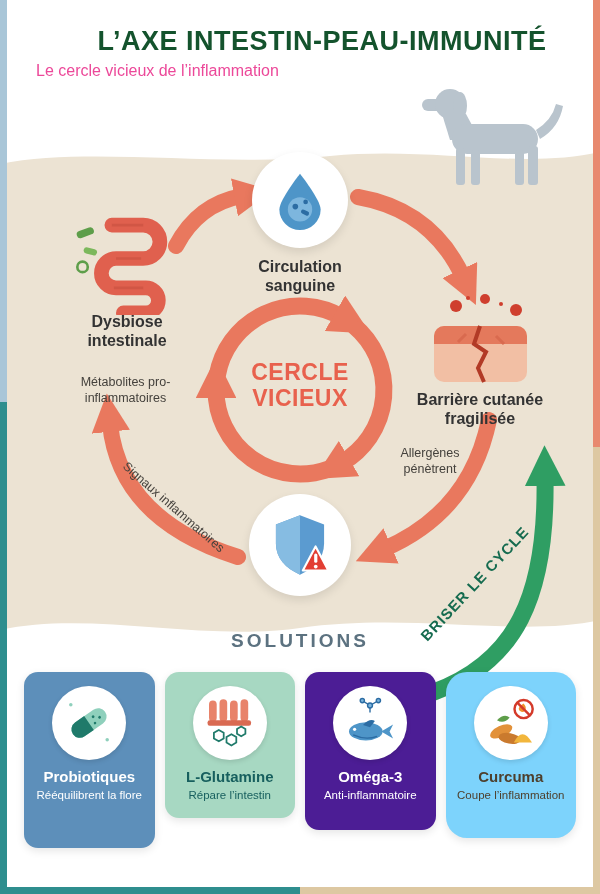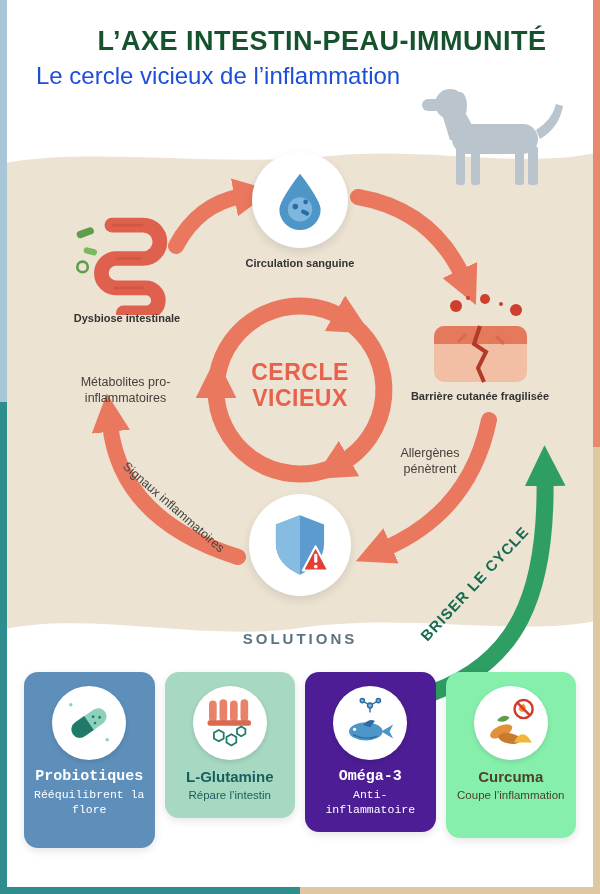--- a/index.html
+++ b/index.html
@@ -12,53 +12,53 @@
   
   .frame-left{left:0;top:0;width:7px;height:100%;
     background:linear-gradient(to bottom,#a9c6d8 0%,#a9c6d8 45%,#2e8e8e 45%,#2e8e8e 100%);z-index:9;}
   .frame-right{right:0;top:0;width:7px;height:100%;
     background:linear-gradient(to bottom,#e8896f 0%,#e8896f 50%,#ddc8a2 50%,#ddc8a2 100%);z-index:9;}
   .frame-bottom{left:0;bottom:0;width:100%;height:7px;
     background:linear-gradient(to right,#2e8e8e 0%,#2e8e8e 50%,#ddc8a2 50%,#ddc8a2 100%);z-index:9;}
   
   .title{top:26px;left:0;width:100%;text-align:center;font-size:27px;font-weight:800;
     color:#14532d;letter-spacing:.5px;z-index:6;margin-left:22px;}
-  .subtitle{top:62px;left:36px;font-size:24px;color:#1d4ed8;z-index:6;}
+  .subtitle{top:62px;left:36px;font-size:16px;color:#ec4899;z-index:6;}
   .dog{left:418px;top:82px;z-index:5;}
   
   .beige{top:140px;left:0;width:600px;height:522px;background:#ece3d3;z-index:1;}
   .wave{left:0;width:600px;z-index:2;}
   
   .arrows-svg{left:0;top:0;width:600px;height:894px;z-index:3;pointer-events:none;}
   .green-svg{left:0;top:0;width:600px;height:894px;z-index:4;pointer-events:none;}
   .icon-circle{background:#fff;border-radius:50%;box-shadow:0 4px 10px rgba(0,0,0,.10);
     display:flex;align-items:center;justify-content:center;z-index:4;}
   .node-icon{z-index:4;}
-  .node-label{z-index:5;text-align:center;font-weight:bold;font-size:11px;color:#333;line-height:1.2;}
+  .node-label{z-index:5;text-align:center;font-weight:bold;font-size:16px;color:#333;line-height:1.2;}
   .edge-label{z-index:5;text-align:center;font-size:12.5px;color:#44413c;line-height:1.25;}
   .center-label{top:360px;left:230px;width:140px;text-align:center;font-size:23px;font-weight:800;
     color:#e8614d;line-height:1.12;letter-spacing:.5px;z-index:5;}
   .signaux{left:88px;top:500px;width:170px;transform:rotate(41deg);z-index:5;}
   .break-label{left:382px;top:575px;width:185px;text-align:center;font-weight:800;font-size:15px;
     color:#156b4f;letter-spacing:1px;transform:rotate(-47deg);z-index:5;}
   
-  .solutions-heading{top:630px;left:0;width:100%;text-align:center;font-size:15px;font-weight:800;
+  .solutions-heading{top:630px;left:0;width:100%;text-align:center;font-size:19px;font-weight:800;
     color:#5c7280;letter-spacing:3px;z-index:6;}
   .cards{top:672px;left:24px;width:552px;display:flex;gap:10px;align-items:flex-start;z-index:6;}
   .card{flex:1;border-radius:14px;text-align:center;padding:12px 8px 14px;
     box-shadow:0 3px 8px rgba(0,0,0,.10);box-sizing:border-box;}
   .card-1{background:#5d8fba;min-height:176px;}
   .card-2{background:#a7d8c2;min-height:146px;}
   .card-3{background:#4c1d95;min-height:158px;}
-  .card-4{background:#86efac;min-height:166px;}
+  .card-4{background:#7dd3fc;min-height:166px;border-radius:21px;}
   .card-circle{width:74px;height:74px;background:#fff;border-radius:50%;margin:2px auto 8px;
     display:flex;align-items:center;justify-content:center;box-shadow:0 2px 5px rgba(0,0,0,.12);}
   .card-title{font-weight:800;font-size:15px;}
   .card-sub{font-size:11.5px;line-height:1.3;margin-top:3px;}
-  .light{color:#ffffff;font-family:Liberation Mono, monospace;}
+  .light{color:#ffffff;}
   .dark-teal{color:#175f5e;}
   .dark-brown{color:#4d3f2c;}
   .footer-note{top:858px;left:0;width:100%;text-align:center;font-size:12.5px;color:#333;z-index:6;}
 </style>
 </head>
 <body>
 
 <div class="page">
 
   <div class="abs beige"></div>

